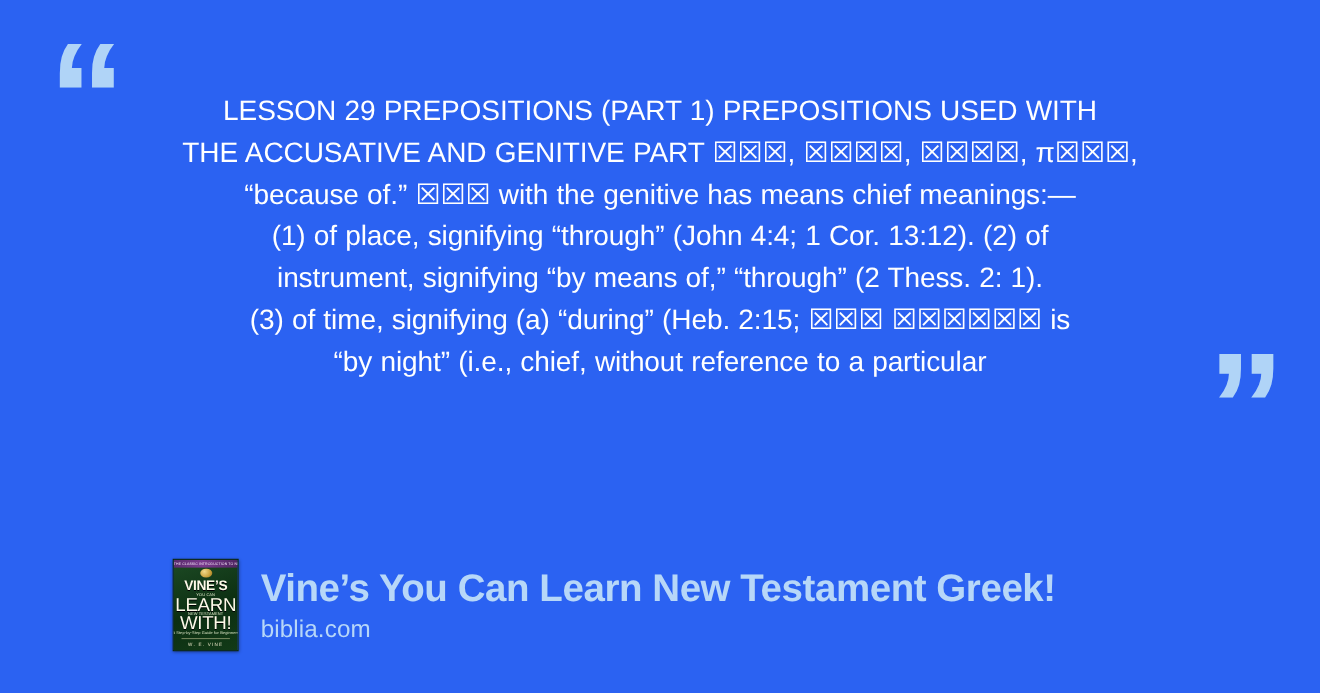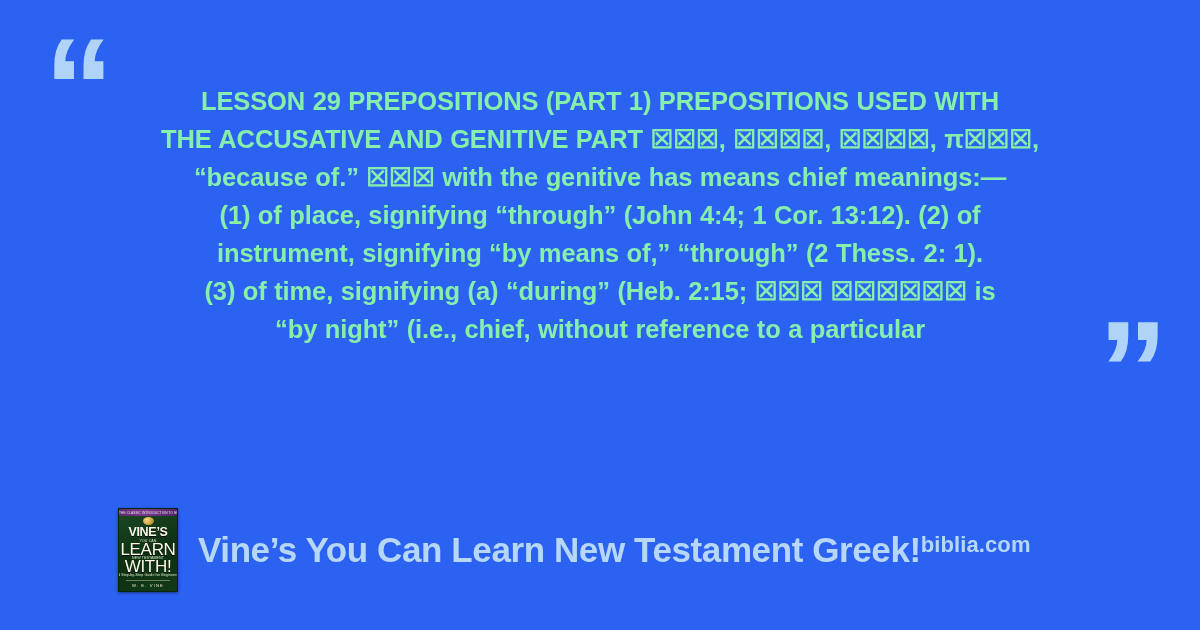--- a/index.html
+++ b/index.html
@@ -44,23 +44,23 @@
     letter-spacing: -2px;
   }
 
   
   .quote-body {
     position: absolute;
     left: 100px;
     right: 100px;
     top: 82px;
     text-align: center;
-    color: #86efac;
+    color: #ffffff;
     font-size: 25.5px;
-    font-weight: 700;
+    font-weight: 400;
     line-height: 38px;
     letter-spacing: -0.1px;
     word-spacing: 0.5px;
   }
 
   
   .footer {
     position: absolute;
     left: 118px;
     bottom: 38px;
@@ -75,20 +75,21 @@
     height: 82px;
     background: linear-gradient(160deg, #1d4a24 0%, #0c2f12 55%, #123a17 100%);
     border: 1px solid #0a260f;
     box-shadow: 0 1px 3px rgba(0,0,0,0.45);
     display: flex;
     flex-direction: column;
     align-items: center;
     justify-content: flex-start;
     overflow: hidden;
     flex: 0 0 auto;
+    margin-left: 39px;
   }
   .bc-topband {
     width: 100%;
     height: 9px;
     background: linear-gradient(90deg, #5a2c6d 0%, #7a3a8e 45%, #4e2560 100%);
     color: #f0e2f6;
     font-size: 3.2px;
     line-height: 9px;
     text-align: center;
     letter-spacing: 0.1px;
@@ -136,35 +137,35 @@
   }
   .bc-rule {
     width: 76%;
     height: 1px;
     background: rgba(226,221,176,0.45);
     margin: 2px 0 2px 0;
   }
 
   .brand-text {
     display: flex;
-    flex-direction: row;
+    flex-direction: column;
     justify-content: center;
   }
   .brand-title {
     color: #b7d7f8;
     font-size: 35px;
     font-weight: 700;
     line-height: 42px;
     letter-spacing: -0.4px;
     white-space: nowrap;
   }
   .brand-url {
     color: #b7d7f8;
     font-size: 22px;
-    font-weight: 700;
+    font-weight: 400;
     line-height: 30px;
     letter-spacing: 0.1px;
     margin-top: 1px;
   }
 </style>
 </head>
 <body>
 
 <div class="card">
 

